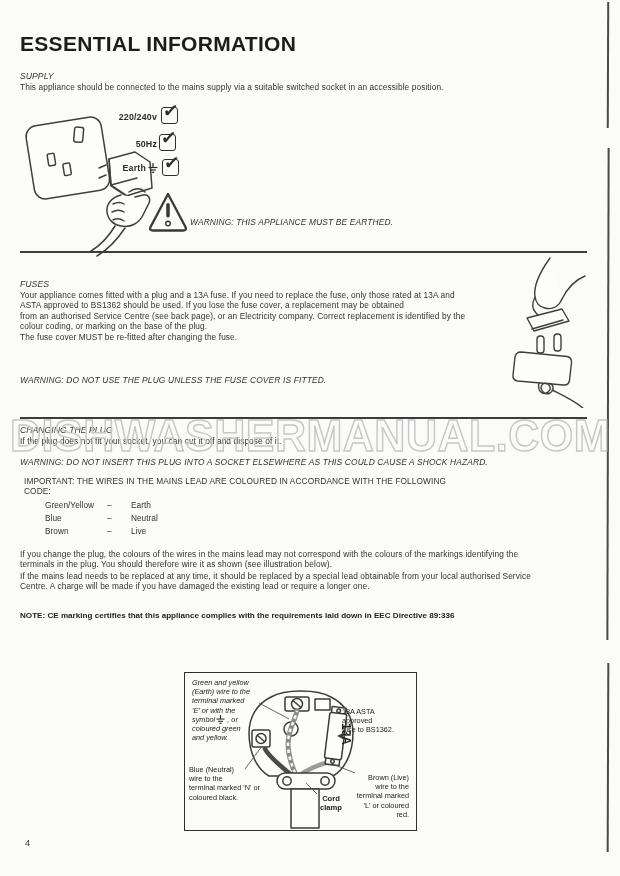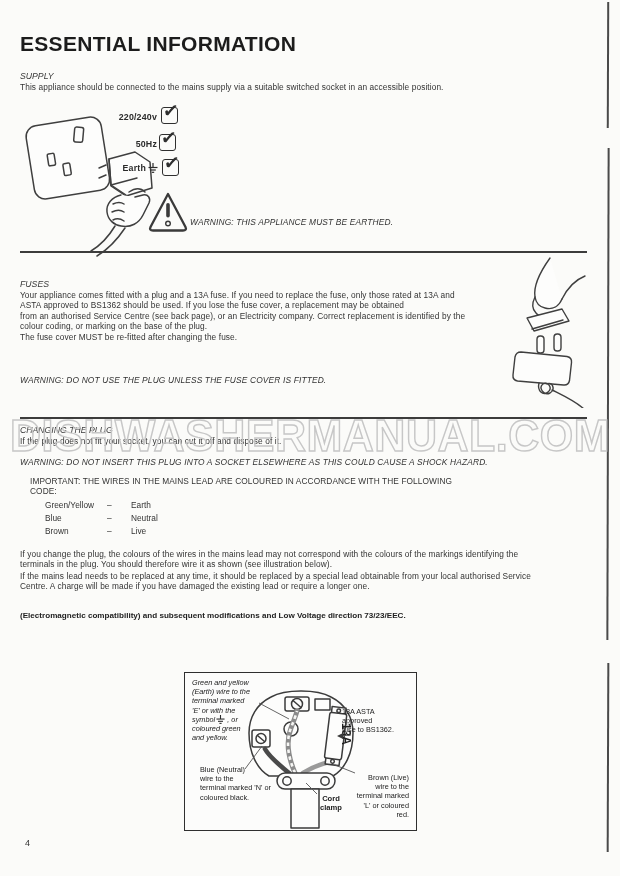--- a/index.html
+++ b/index.html
@@ -130,21 +130,21 @@
 <div class="abs it warn" style="left:20px;top:375px;">WARNING: DO NOT USE THE PLUG UNLESS THE FUSE COVER IS FITTED.</div>
 
 <div class="abs rule" style="left:20px;top:417px;width:567px;"></div>
 
 <div class="abs wm">DISHWASHERMANUAL.COM</div>
 
 <div class="abs it sec-head" style="left:20px;top:425px;">CHANGING THE PLUG</div>
 <div class="abs body-text" style="left:20px;top:436px;width:585px;">If the plug does not fit your socket, you can cut it off and dispose of it.</div>
 <div class="abs it warn" style="left:20px;top:457px;">WARNING: DO NOT INSERT THIS PLUG INTO A SOCKET ELSEWHERE AS THIS COULD CAUSE A SHOCK HAZARD.</div>
 
-<div class="abs body-text lines" style="left:30px;top:476px;width:430px;">
+<div class="abs body-text lines" style="left:24px;top:476px;width:430px;">
     <div>IMPORTANT: THE WIRES IN THE MAINS LEAD ARE COLOURED IN ACCORDANCE WITH THE FOLLOWING</div>
     <div>CODE:</div>
   </div>
 
 <div class="abs" style="left:45px;top:499px;">
   <div class="code-row">
     <span class="c1">Green/Yellow</span>
     <span class="c2">–</span>
     <span class="c3">Earth</span>
   </div>
@@ -162,21 +162,21 @@
 
 <div class="abs body-text lines" style="left:20px;top:541px;width:590px;margin-top:8px;">
     <div>If you change the plug, the colours of the wires in the mains lead may not correspond with the colours of the markings identifying the</div>
     <div>terminals in the plug. You should therefore wire it as shown (see illustration below).</div>
   </div>
 <div class="abs body-text lines" style="left:20px;top:571px;width:590px;">
     <div>If the mains lead needs to be replaced at any time, it should be replaced by a special lead obtainable from your local authorised Service</div>
     <div>Centre. A charge will be made if you have damaged the existing lead or require a longer one.</div>
   </div>
 <div class="abs b note-lines lines" style="left:20px;top:611px;width:450px;">
-    <div>(Electromagnetic compatibility) and subsequent modifications and Low Voltage direction 73/23/EEC.</div>
+    <div>NOTE: CE marking certifies that this appliance complies with the requirements laid down in EEC Directive 89:336</div>
   </div>
 
 <div class="abs dbox">
   <svg class="abs" style="left:0;top:0;" width="231" height="157" viewBox="0 0 231 157">
     <g fill="none" stroke="#3b3b3b" stroke-width="1.5" stroke-linejoin="round" stroke-linecap="round">
 
       <path d="M 86 24 C 100 16 132 16 146 24 C 160 31 168 44 168 60 C 168 80 160 96 148 103 L 84 103 C 72 96 64 80 64 60 C 64 44 72 31 86 24 Z" fill="#fdfdfc"></path>
 
       <rect x="100" y="24" width="24" height="14" rx="2" fill="#fdfdfc"></rect>
       <circle cx="112" cy="31" r="5.5" fill="#fdfdfc"></circle>
@@ -237,21 +237,21 @@
         <line x1="0.5" y1="4.5" x2="9.5" y2="4.5"></line>
         <line x1="2.2" y1="7" x2="7.8" y2="7"></line>
         <line x1="3.8" y1="9.3" x2="6.2" y2="9.3"></line>
     </g>
   </svg>
   <div class="dnote lines" style="left:157px;top:34px;width:66px;text-align:left;">
       <div>13A ASTA</div>
       <div>approved</div>
       <div>fuse to BS1362.</div>
     </div>
-  <div class="dnote lines" style="left:15px;top:92px;width:86px;">
+  <div class="dnote lines" style="left:4px;top:92px;width:86px;">
       <div>Blue (Neutral)</div>
       <div>wire to the</div>
       <div>terminal marked 'N' or</div>
       <div>coloured black.</div>
     </div>
   <div class="dnote lines b" style="left:126px;top:121px;width:40px;text-align:center;font-size:7.6px;">
       <div>Cord</div>
       <div>clamp</div>
     </div>
   <div class="dnote lines" style="left:152px;top:100px;width:72px;text-align:right;">

